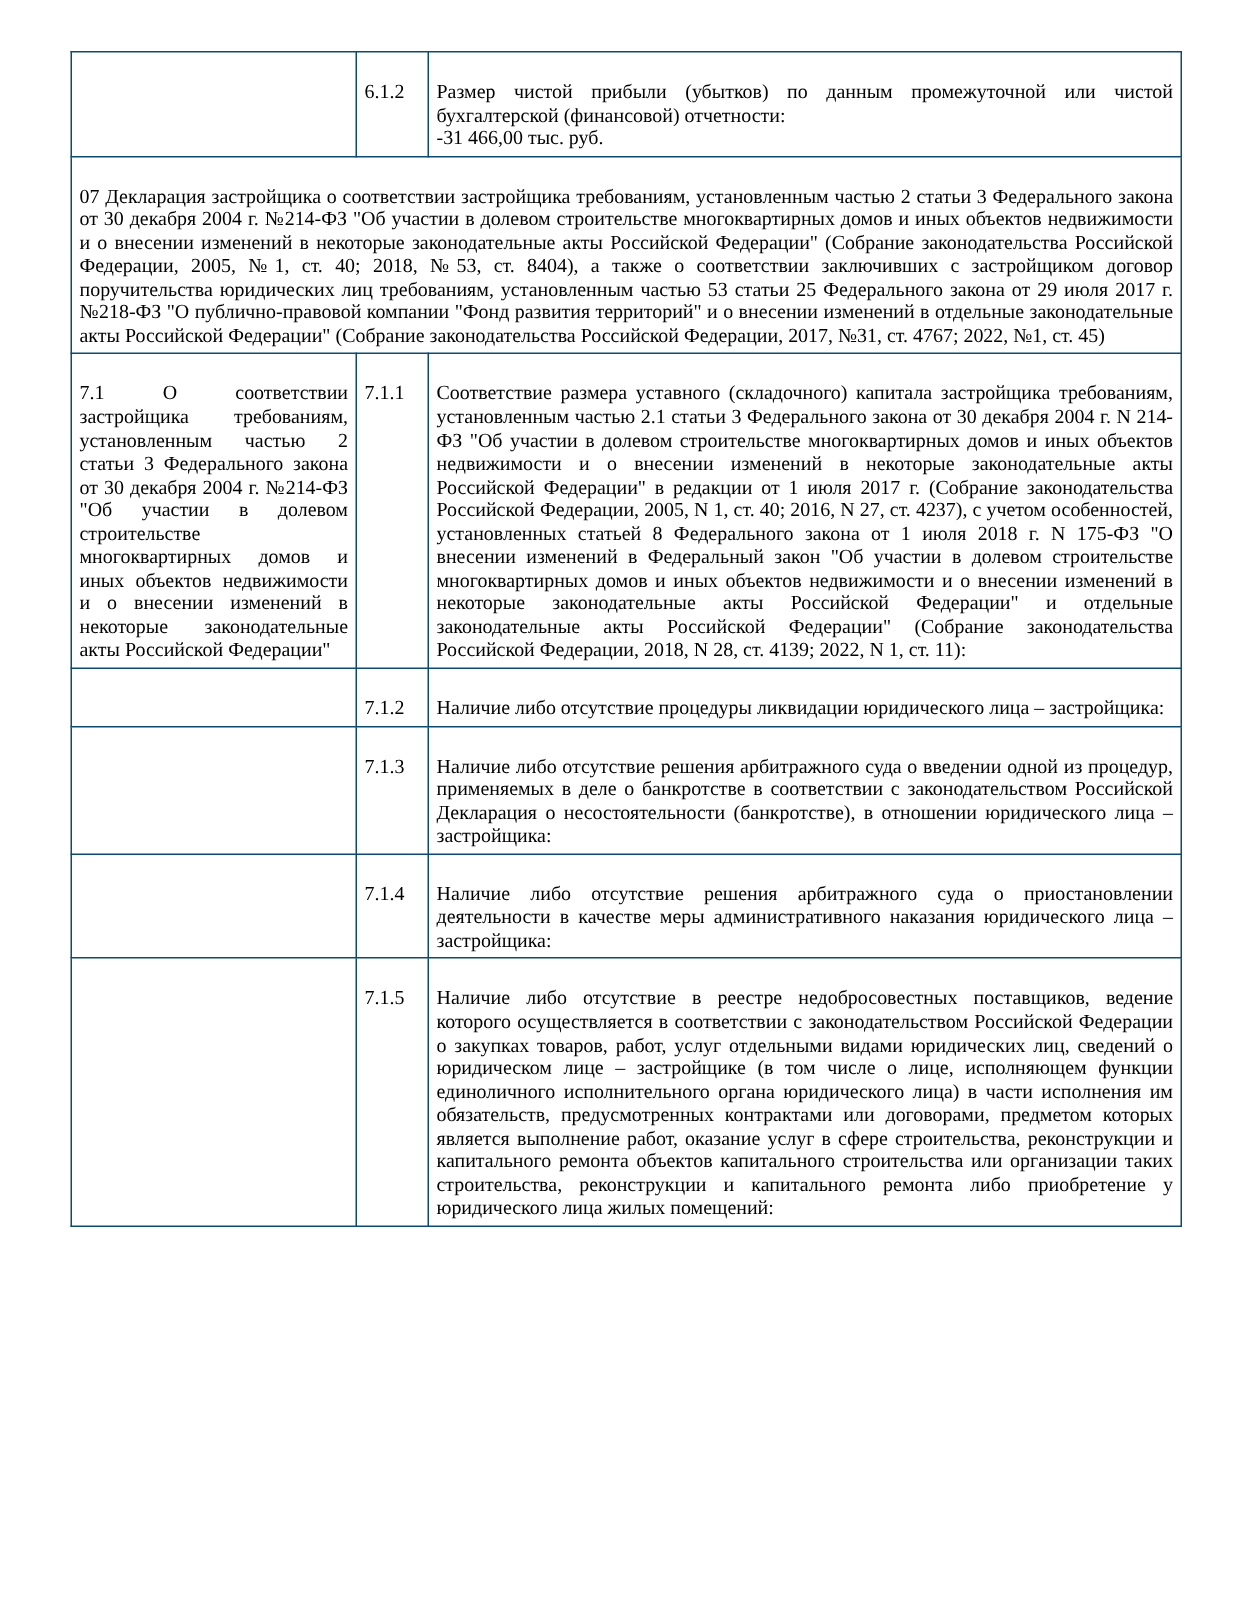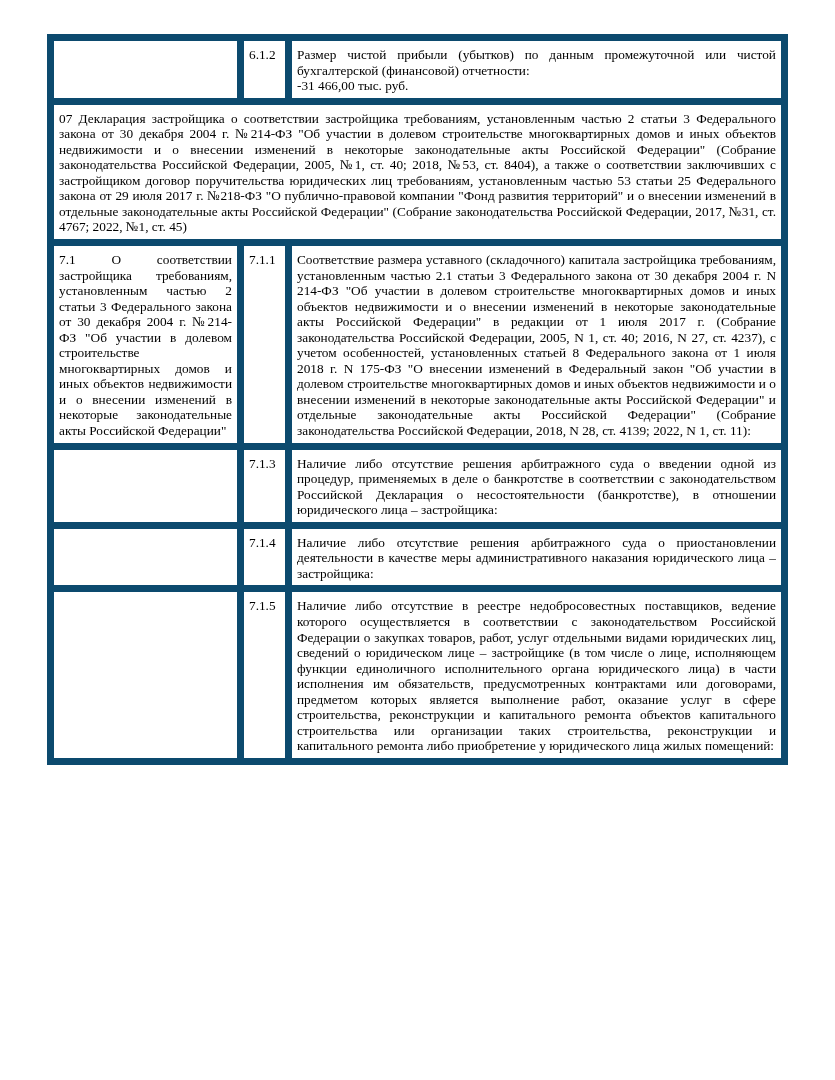--- a/index.html
+++ b/index.html
@@ -19,23 +19,23 @@
     box-sizing: border-box;
     padding: 34px 47px 20px 47px;
     background: #ffffff;
   }
   table.doc {
     border-collapse: collapse;
     width: 741px;
     table-layout: fixed;
   }
   table.doc td {
-    border: 7px solid #0c4a6e;
+    border: 1px solid #0c4a6e;
     vertical-align: top;
-    padding: 6px 5px 4px 5px;
+    padding: 18px 5px 4px 5px;
     font-size: 13.3px;
     line-height: 1.17;
     text-align: justify;
     text-justify: inter-word;
     hyphens: manual;
   }
   td.c-left { width: 190px; }
   td.c-code { width: 48px; text-align: left; }
   td.c-text { width: auto; }
   td.mid-code {
@@ -74,20 +74,25 @@
       <tr>
         <td class="para-cell" colspan="3">07 Декларация застройщика о соответствии застройщика требованиям, установленным частью 2 статьи 3 Федерального закона от 30 декабря 2004 г. №214-ФЗ "Об участии в долевом строительстве многоквартирных домов и иных объектов недвижимости и о внесении изменений в некоторые законодательные акты Российской Федерации" (Собрание законодательства Российской Федерации, 2005, №1, ст. 40; 2018, №53, ст. 8404), а также о соответствии заключивших с застройщиком договор поручительства юридических лиц требованиям, установленным частью 53 статьи 25 Федерального закона от 29 июля 2017 г. №218-ФЗ "О публично-правовой компании "Фонд развития территорий" и о внесении изменений в отдельные законодательные акты Российской Федерации" (Собрание законодательства Российской Федерации, 2017, №31, ст. 4767; 2022, №1, ст. 45)</td>
       </tr>
 
       <tr>
         <td class="c-left">7.1 О соответствии застройщика требованиям, установленным частью 2 статьи 3 Федерального закона от 30 декабря 2004 г. №214-ФЗ "Об участии в долевом строительстве многоквартирных домов и иных объектов недвижимости и о внесении изменений в некоторые законодательные акты Российской Федерации"</td>
         <td class="c-code mid-code">7.1.1</td>
         <td class="c-text">Соответствие размера уставного (складочного) капитала застройщика требованиям, установленным частью 2.1 статьи 3 Федерального закона от 30 декабря 2004 г. N 214-ФЗ "Об участии в долевом строительстве многоквартирных домов и иных объектов недвижимости и о внесении изменений в некоторые законодательные акты Российской Федерации" в редакции от 1 июля 2017 г. (Собрание законодательства Российской Федерации, 2005, N 1, ст. 40; 2016, N 27, ст. 4237), с учетом особенностей, установленных статьей 8 Федерального закона от 1 июля 2018 г. N 175-ФЗ "О внесении изменений в Федеральный закон "Об участии в долевом строительстве многоквартирных домов и иных объектов недвижимости и о внесении изменений в некоторые законодательные акты Российской Федерации" и отдельные законодательные акты Российской Федерации" (Собрание законодательства Российской Федерации, 2018, N 28, ст. 4139; 2022, N 1, ст. 11):</td>
       </tr>
 
+      <tr>
+        <td class="c-left empty"></td>
+        <td class="c-code mid-code">7.1.2</td>
+        <td class="c-text">Наличие либо отсутствие процедуры ликвидации юридического лица – застройщика:</td>
+      </tr>
 
       <tr>
         <td class="c-left empty"></td>
         <td class="c-code mid-code">7.1.3</td>
         <td class="c-text">Наличие либо отсутствие решения арбитражного суда о введении одной из процедур, применяемых в деле о банкротстве в соответствии с законодательством Российской Декларация о несостоятельности (банкротстве), в отношении юридического лица – застройщика:</td>
       </tr>
 
       <tr>
         <td class="c-left empty"></td>
         <td class="c-code mid-code">7.1.4</td>

